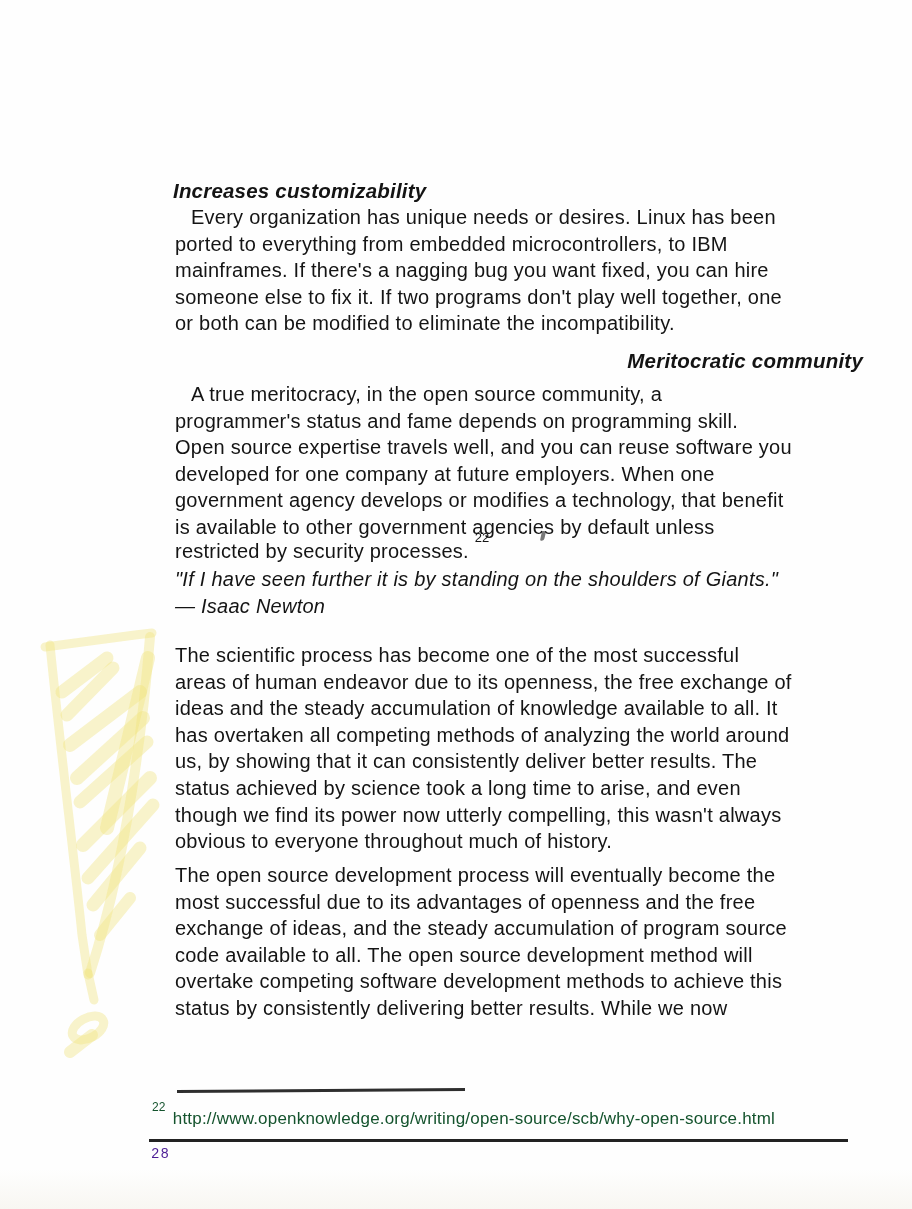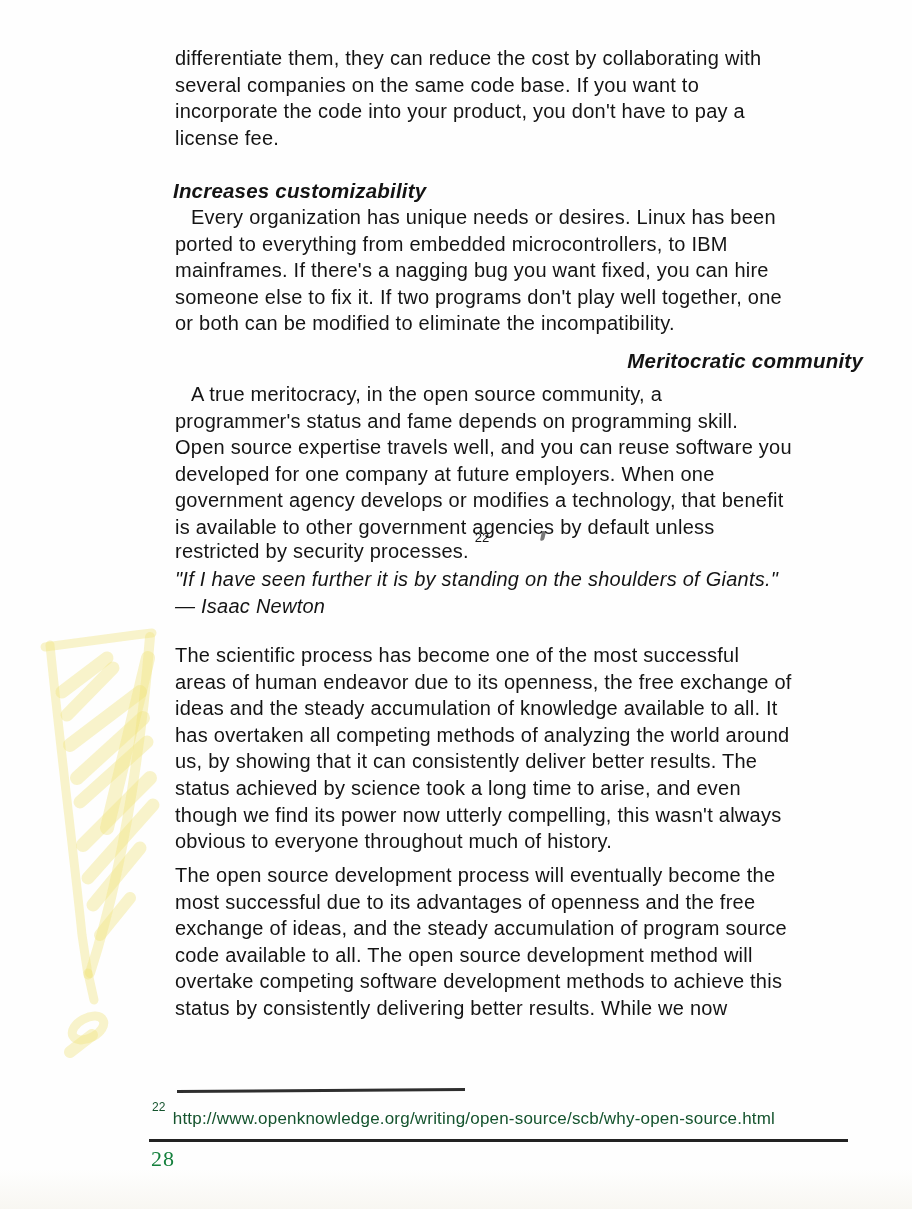--- a/index.html
+++ b/index.html
@@ -49,22 +49,22 @@
   .rule-short{left:177px;top:1089px;width:288px;height:3px;transform:rotate(-.4deg);}
   .rule-long{left:149px;top:1139px;width:699px;height:3px;background:#222;}
   .footnote{
     position:absolute;left:152px;top:1102px;width:720px;
     font-size:17px;line-height:22px;letter-spacing:.2px;color:#14532d;
     white-space:pre;
   }
   .fn-marker{font-size:12px;position:relative;top:-6px;margin-right:7px;}
   .folio{
     position:absolute;left:151px;top:1146px;
-    font-family:Liberation Serif, serif;
-    font-size:22px;color:#15803d;letter-spacing:1px;
+    font-family:Liberation Mono, monospace;
+    font-size:14px;color:#4c1d95;letter-spacing:1px;
   }
   .speck{
     position:absolute;left:541px;top:531px;width:4px;height:10px;
     background:#4a4a4a;border-radius:2px 2px 3px 1px;transform:rotate(12deg);opacity:.75;
   }
   .hl-svg{
     position:absolute;left:30px;top:615px;width:160px;height:480px;
     filter:blur(.7px);
   }
   .hl{fill:none;stroke-linecap:round;stroke-opacity:.38;}
@@ -86,24 +86,20 @@
     <path class="hl" stroke-width="14" d="M 47,163 L 113,103" stroke="#efe27a"></path>
     <path class="hl" stroke-width="13" d="M 50,187 L 117,127" stroke="#efe27a"></path>
     <path class="hl" stroke-width="14" d="M 53,230 L 120,163" stroke="#efe27a"></path>
     <path class="hl" stroke-width="13" d="M 58,263 L 123,190" stroke="#efe27a"></path>
     <path class="hl" stroke-width="13" d="M 63,290 L 110,233" stroke="#efe27a"></path>
     <path class="hl" stroke-width="12" d="M 70,320 L 100,283" stroke="#efe27a"></path>
     <ellipse class="hl" stroke-width="9" cx="58" cy="413" rx="17" ry="10" transform="rotate(-28 58 413)" stroke="#efe27a"></ellipse>
     <path class="hl" stroke-width="12" d="M 40,437 L 62,420" stroke="#efe27a"></path>
   </svg>
 
-  <div class="para pos-p1">differentiate them, they can reduce the cost by collaborating with
-several companies on the same code base. If you want to
-incorporate the code into your product, you don't have to pay a
-license fee.</div>
 
   <h3 class="heading pos-h1">Increases customizability</h3>
   <div class="para indent pos-p2">Every organization has unique needs or desires. Linux has been
 ported to everything from embedded microcontrollers, to IBM
 mainframes. If there's a nagging bug you want fixed, you can hire
 someone else to fix it. If two programs don't play well together, one
 or both can be modified to eliminate the incompatibility.</div>
 
   <h3 class="heading pos-h2">Meritocratic community</h3>
   <div class="para indent pos-p3">A true meritocracy, in the open source community, a

